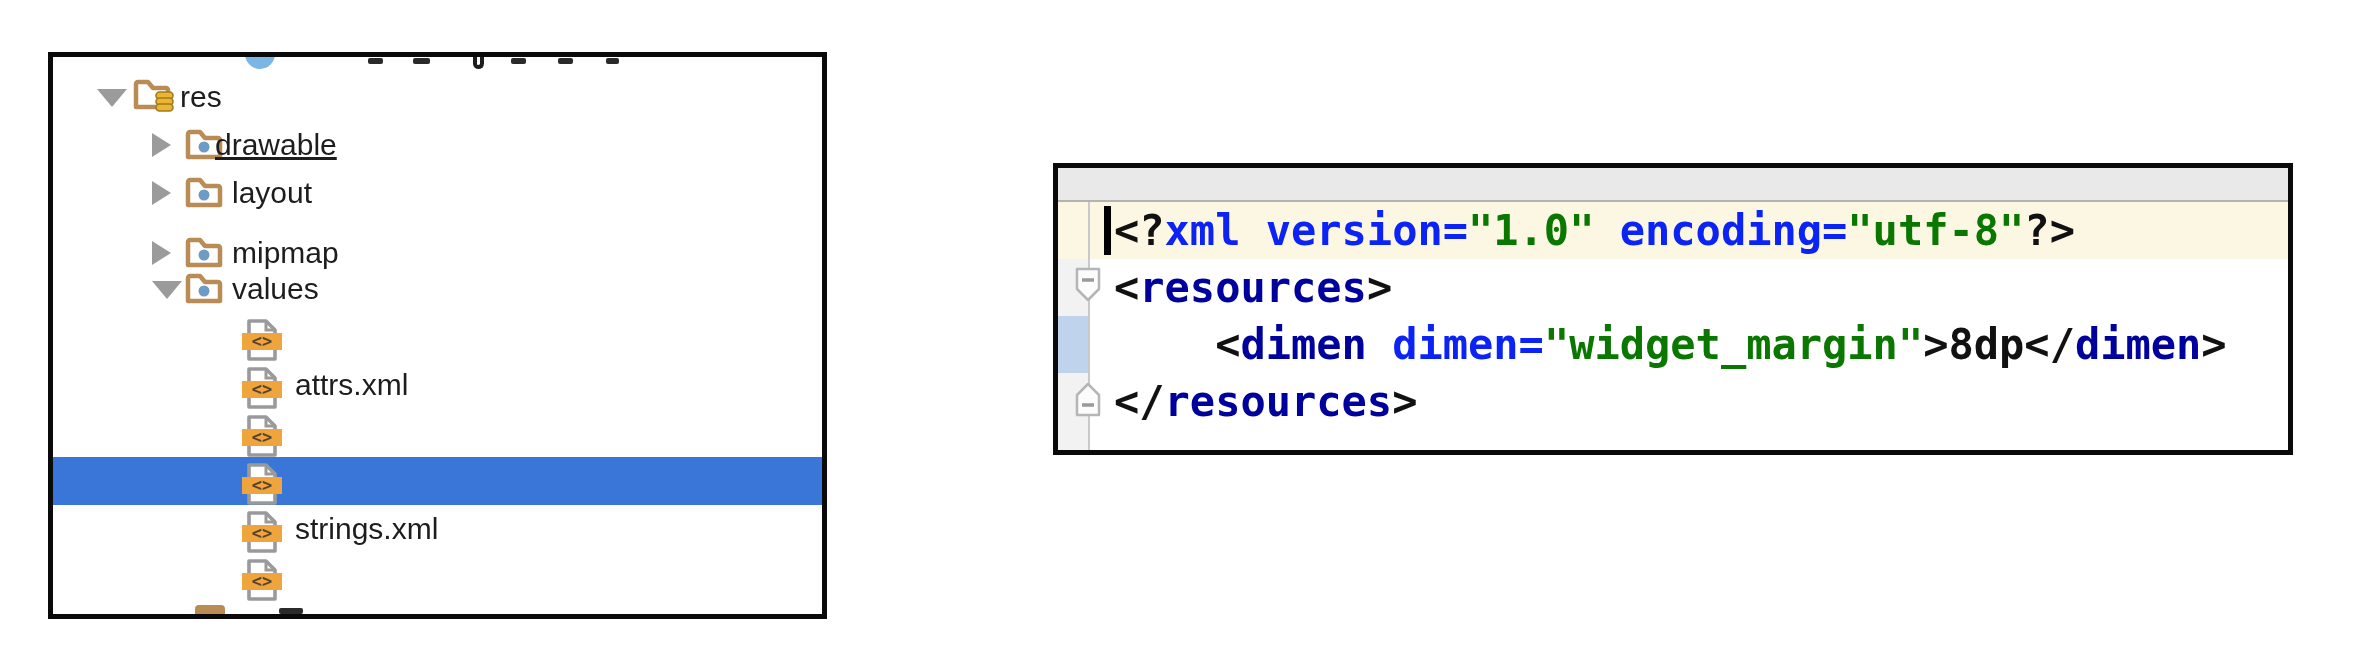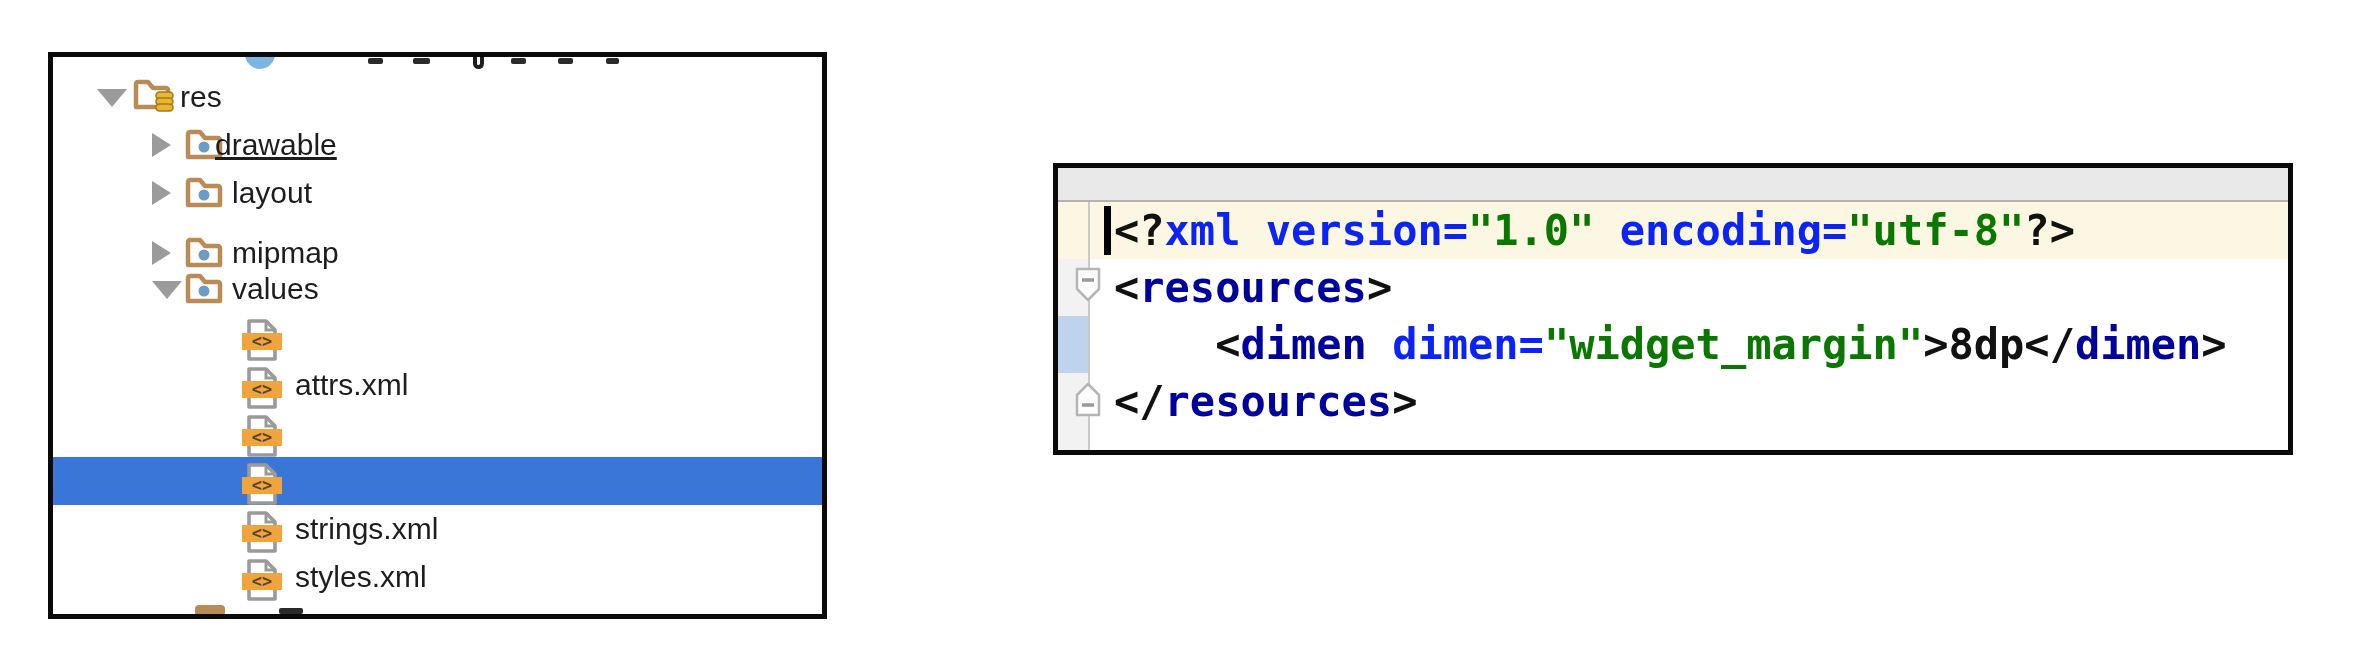--- a/index.html
+++ b/index.html
@@ -151,21 +151,20 @@
               </svg></span>
             <span class="tree-label" style="left: 242px;">strings.xml</span>
           </div>
           <div class="tree-row" style="top: 496px;">
             <span class="tree-icon" style="left: 192px;"><svg width="34" height="44" viewBox="0 0 34 44" style="overflow:visible">
                 <path d="M4 3 h17 l9 9 v29 h-26 z" fill="#fff" stroke="#9a9a9a" stroke-width="3.6" stroke-linejoin="round"></path>
                 <path d="M21 3 v9 h9" fill="none" stroke="#9a9a9a" stroke-width="3"></path>
                 <rect x="-3" y="15" width="40" height="17" fill="#efa43e"></rect>
                 <text x="17" y="29" text-anchor="middle" font-family="DejaVu Sans Mono, monospace" font-weight="bold" font-size="17" fill="#55432a">&lt;&gt;</text>
               </svg></span>
-            <span class="tree-label" style="left: 242px;">styles.xml</span>
           </div>
         </div>
 
       <div class="frag frag-folder" style="left:142px;bottom:0;width:30px;"></div>
       <div class="frag frag-dash" style="left:226px;bottom:0;width:24px;"></div>
     </div>
   </div>
 
   <div class="editor-panel">
     <div class="editor-topbar"></div>

